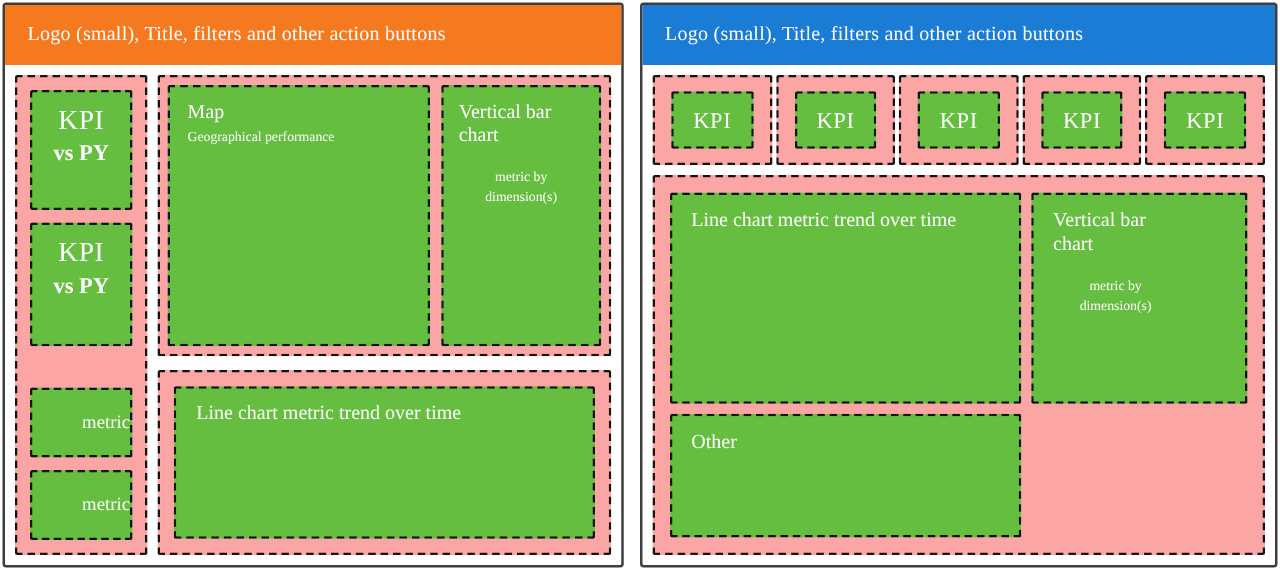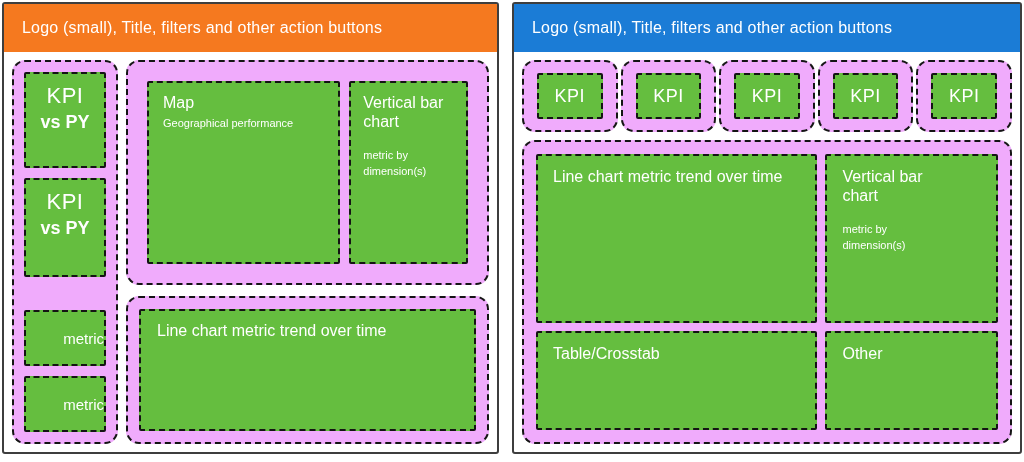--- a/index.html
+++ b/index.html
@@ -1,15 +1,15 @@
 <!DOCTYPE html>
 <html><head>
 <meta charset="utf-8">
 <style>
-  * { box-sizing: border-box; margin: 0; padding: 0; }
+  * { box-sizing: border-box; margin: 0; padding: 0; font-family: Liberation Serif, serif; }
   html, body { width: 1024px; height: 462px; background: #ffffff; overflow: hidden; }
   body { font-family: "Liberation Sans", "DejaVu Sans", sans-serif; position: relative; color: #fff; }
 
   .panel {
     position: absolute;
     top: 2px;
     height: 452px;
     background: #fff;
     border: 2px solid #3e3e3e;
     border-radius: 3px;
@@ -28,23 +28,23 @@
     letter-spacing: 0.2px;
   }
   .hdr-orange { background: #f5791f; }
   .hdr-blue   { background: #1b7cd6; }
 
   .panel-body { flex: 1; padding: 8px; display: flex; min-height: 0; }
   .panel-body-col { flex-direction: column; }
 
   
   .wrap {
-    background: #f0abfc;
+    background: #fca5a5;
     border: 2px dashed #141414;
-    border-radius: 13px;
+    border-radius: 2px;
   }
   
   .box {
     background: #65be3f;
     border: 2px dashed #141414;
     border-radius: 2px;
     overflow: hidden;
   }
 
   
@@ -63,32 +63,32 @@
   .metric-box {
     flex: 0 0 56px;
     display: flex; align-items: center; justify-content: flex-end;
     font-size: 15px;
   }
   .metric-box + .metric-box { margin-top: 10px; }
 
   .left-main { flex: 1; display: flex; flex-direction: column; min-width: 0; }
   .left-top {
     flex: 0 0 225px;
-    padding: 19px;
+    padding: 6px;
     display: flex;
     margin-bottom: 11px;
   }
   .map-box { flex: 64 1 0; margin-right: 9px; padding: 10px 14px; }
   .vbar-box { flex: 36 1 0; padding: 10px 12px; }
   .left-bottom { flex: 1; padding: 11px; display: flex; }
   .line-box { flex: 1; padding: 10px 16px; }
 
   .t-lg { font-size: 16px; line-height: 19px; }
   .t-sm { font-size: 11px; line-height: 16px; margin-top: 3px; }
-  .t-sub-gap { margin-top: 16px; }
+  .t-sub-gap { margin-top: 16px; text-align: center; }
   .narrow { max-width: 100px; }
 
   
   .kpi-row { flex: 0 0 72px; display: flex; margin-bottom: 8px; }
   .kpi-cell {
     flex: 1 1 0;
     padding: 11px 13px;
     display: flex;
   }
   .kpi-cell + .kpi-cell { margin-left: 3px; }
@@ -183,21 +183,18 @@
 
     <div class="wrap right-main">
       <div class="box cell">
         <div class="t-lg">Line chart metric trend over time</div>
       </div>
       <div class="box cell">
         <div class="t-lg narrow">Vertical bar chart</div>
         <div class="t-sm t-sub-gap narrow">metric by dimension(s)</div>
       </div>
       <div class="box cell">
-        <div class="t-lg">Table/Crosstab</div>
-      </div>
-      <div class="box cell">
         <div class="t-lg">Other</div>
       </div>
     </div>
 
   </div>
 </div>
 
 </body></html>

